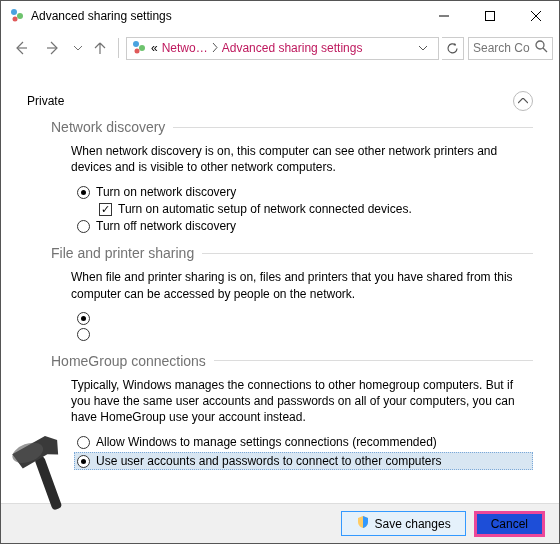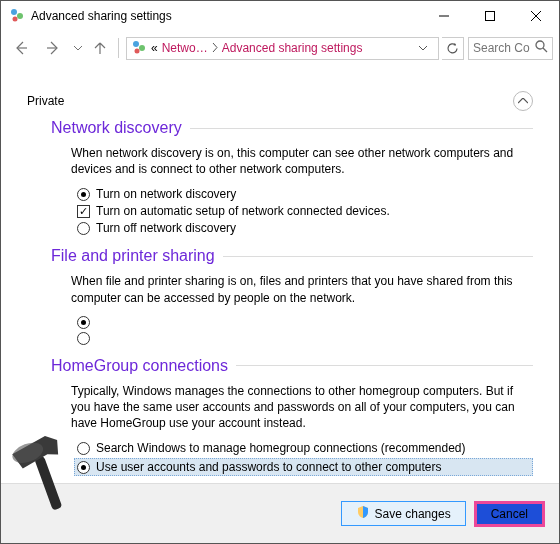--- a/index.html
+++ b/index.html
@@ -24,34 +24,34 @@
 .search input { border: none; outline: none; width: 100%; font-size: 12px; color: #333; }
 .refresh-btn { width: 22px; height: 23px; display: flex; align-items: center; justify-content: center; border: 1px solid #ccc; border-left: none; margin-left: -1px; }
 
 .content { flex: 1; padding: 8px 26px 0 26px; overflow: hidden; }
 .section-header-row { display: flex; align-items: center; margin-top: 18px; }
 .section-header-row .label { color: #000; }
 .section-header-row .coll-btn { width: 20px; height: 20px; border: 1px solid #bbb; border-radius: 50%; display: flex; align-items: center; justify-content: center; margin-left: auto; cursor: pointer; }
 
 .group { margin: 8px 0 12px 24px; }
 .group-title-row { display: flex; align-items: center; gap: 8px; color: #0a3a6e; margin-bottom: 4px; }
-.group-title-row .txt { color: #6d28d9; font-size: 16px; white-space: nowrap; text-align: center; }
+.group-title-row .txt { color: #737373; font-size: 14px; white-space: nowrap; text-align: center; }
 .group-title-row .hr { flex: 1; height: 1px; background: #dcdcdc; }
 .group-body { margin: 8px 0 0 20px; color: #000; line-height: 1.35; }
 .options { margin: 10px 0 0 26px; display: flex; flex-direction: column; gap: 3px; }
 .opt-row { display: flex; align-items: center; gap: 6px; }
-.opt-row.sub { }
+.opt-row.sub { margin-left: 22px; }
 .opt-row.selhl { background: #d8e6f2; border: 1px dotted #7aa8d8; padding: 1px 2px; margin-left: -3px; }
 
 .radio { width: 13px; height: 13px; border: 1px solid #333; border-radius: 50%; display: inline-flex; align-items: center; justify-content: center; background: #fff; }
 .radio.on::after { content: ''; width: 5px; height: 5px; background: #000; border-radius: 50%; }
 .check { width: 13px; height: 13px; border: 1px solid #333; display: inline-flex; align-items: center; justify-content: center; background: #fff; }
 .check.on::after { content: '✓'; font-size: 11px; line-height: 1; }
 
-.footer { border-top: 1px solid #ddd; height: 60px; display: flex; align-items: center; justify-content: flex-end; gap: 8px; padding: 0 14px; background: #f0f0f0; }
+.footer { border-top: 1px solid #ddd; height: 40px; display: flex; align-items: center; justify-content: flex-end; gap: 8px; padding: 0 14px; background: #f0f0f0; }
 .btn { border: 3px solid #ec4899; background: #1d4ed8; padding: 3px 14px; cursor: pointer; display: flex; align-items: center; gap: 5px; font-size: 12px; }
 .btn.primary { border: 1px solid #3399ff; background: #e5f1fb; }
 
 .hammer-overlay { position: absolute; left: 4px; bottom: 24px; pointer-events: none; }
 </style>
 </head>
 <body>
 
 <div class="titlebar">
   <span class="titlebar-icon">
@@ -151,21 +151,21 @@
           <path d="M0 5 L5 0 L10 5" fill="none" stroke="#555" stroke-width="1.2"></path>
         </svg>
       </span>
   </div>
 
   <div class="group">
     <div class="group-title-row">
       <span class="txt">Network discovery</span>
       <span class="hr"></span>
     </div>
-    <div class="group-body">When network discovery is on, this computer can see other network computers and devices and is connect to other network computers.</div>
+    <div class="group-body">When network discovery is on, this computer can see other network printers and devices and is visible to other network computers.</div>
     <div class="options">
       <div class="opt-row">
         <span class="radio on"></span>
         <span>Turn on network discovery</span>
       </div>
       <div class="opt-row sub">
         <span class="check on"></span>
         <span>Turn on automatic setup of network connected devices.</span>
       </div>
       <div class="opt-row">
@@ -193,21 +193,21 @@
 
   <div class="group">
     <div class="group-title-row">
       <span class="txt">HomeGroup connections</span>
       <span class="hr"></span>
     </div>
     <div class="group-body">Typically, Windows manages the connections to other homegroup computers. But if you have the same user accounts and passwords on all of your computers, you can have HomeGroup use your account instead.</div>
     <div class="options">
       <div class="opt-row">
         <span class="radio"></span>
-        <span>Search Windows to manage homegroup connections (recommended)</span>
+        <span>Allow Windows to manage settings connections (recommended)</span>
       </div>
       <div class="opt-row selhl">
         <span class="radio on"></span>
         <span>Use user accounts and passwords to connect to other computers</span>
       </div>
     </div>
   </div>
 </div>
 
 <div class="footer">

